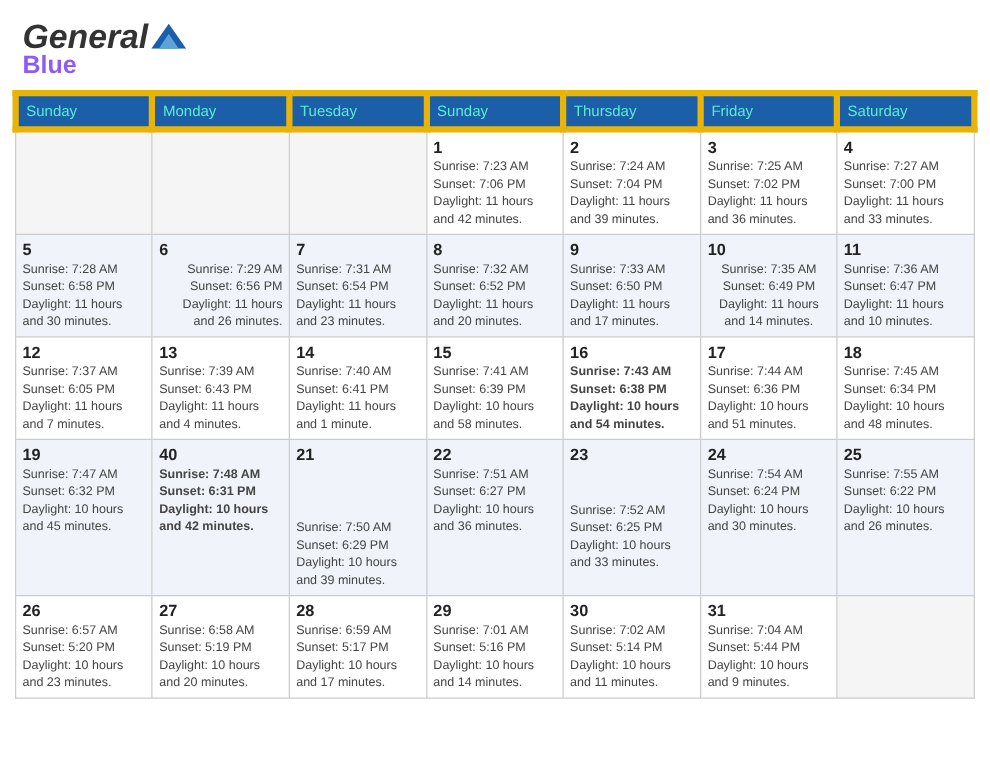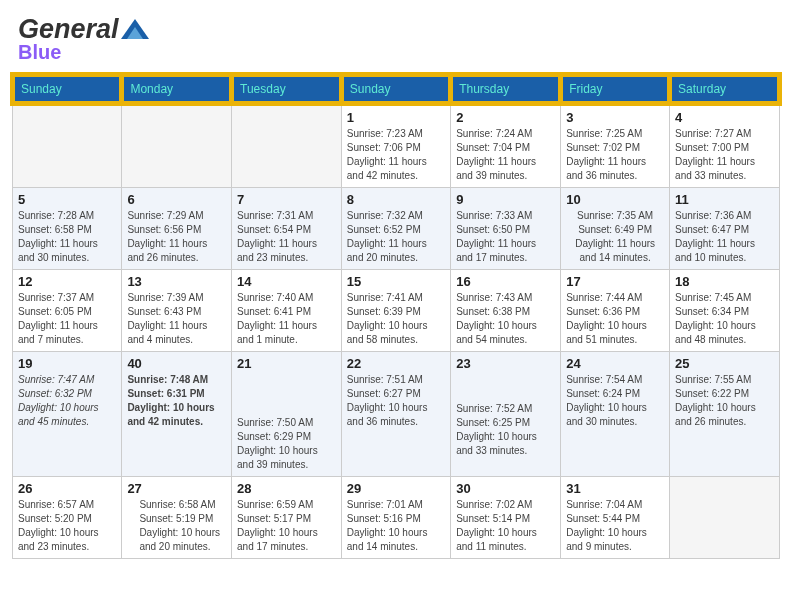--- a/index.html
+++ b/index.html
@@ -141,21 +141,21 @@
       </tr>
       <tr class="row-alt">
         <td>
           <div class="day-num">5</div>
           <div class="day-info" style="white-space: pre-line;">Sunrise: 7:28 AM
 Sunset: 6:58 PM
 Daylight: 11 hours and 30 minutes.</div>
         </td>
         <td>
           <div class="day-num">6</div>
-          <div class="day-info" style="white-space: pre-line;">Sunrise: 7:29 AM
+          <div class="day-info" style="white-space: pre-line; text-align: right;">Sunrise: 7:29 AM
 Sunset: 6:56 PM
 Daylight: 11 hours and 26 minutes.</div>
         </td>
         <td>
           <div class="day-num">7</div>
           <div class="day-info" style="white-space: pre-line;">Sunrise: 7:31 AM
 Sunset: 6:54 PM
 Daylight: 11 hours and 23 minutes.</div>
         </td>
         <td>
@@ -203,41 +203,41 @@
 Daylight: 11 hours and 1 minute.</div>
         </td>
         <td>
           <div class="day-num">15</div>
           <div class="day-info" style="white-space: pre-line;">Sunrise: 7:41 AM
 Sunset: 6:39 PM
 Daylight: 10 hours and 58 minutes.</div>
         </td>
         <td>
           <div class="day-num">16</div>
-          <div class="day-info" style="white-space: pre-line;">Sunrise: 7:43 AM
+          <div class="day-info" style="white-space: pre-line; font-weight: bold;">Sunrise: 7:43 AM
 Sunset: 6:38 PM
 Daylight: 10 hours and 54 minutes.</div>
         </td>
         <td>
           <div class="day-num">17</div>
           <div class="day-info" style="white-space: pre-line;">Sunrise: 7:44 AM
 Sunset: 6:36 PM
 Daylight: 10 hours and 51 minutes.</div>
         </td>
         <td>
           <div class="day-num">18</div>
           <div class="day-info" style="white-space: pre-line;">Sunrise: 7:45 AM
 Sunset: 6:34 PM
 Daylight: 10 hours and 48 minutes.</div>
         </td>
       </tr>
       <tr class="row-alt">
         <td>
           <div class="day-num">19</div>
-          <div class="day-info" style="white-space: pre-line; font-style: italic;">Sunrise: 7:47 AM
+          <div class="day-info" style="white-space: pre-line;">Sunrise: 7:47 AM
 Sunset: 6:32 PM
 Daylight: 10 hours and 45 minutes.</div>
         </td>
         <td>
           <div class="day-num">40</div>
           <div class="day-info" style="white-space: pre-line; font-weight: bold;">Sunrise: 7:48 AM
 Sunset: 6:31 PM
 Daylight: 10 hours and 42 minutes.</div>
         </td>
         <td>
@@ -273,21 +273,21 @@
       </tr>
       <tr>
         <td>
           <div class="day-num">26</div>
           <div class="day-info" style="white-space: pre-line;">Sunrise: 6:57 AM
 Sunset: 5:20 PM
 Daylight: 10 hours and 23 minutes.</div>
         </td>
         <td>
           <div class="day-num">27</div>
-          <div class="day-info" style="white-space: pre-line; margin-left: 12px;">Sunrise: 6:58 AM
+          <div class="day-info" style="white-space: pre-line;">Sunrise: 6:58 AM
 Sunset: 5:19 PM
 Daylight: 10 hours and 20 minutes.</div>
         </td>
         <td>
           <div class="day-num">28</div>
           <div class="day-info" style="white-space: pre-line;">Sunrise: 6:59 AM
 Sunset: 5:17 PM
 Daylight: 10 hours and 17 minutes.</div>
         </td>
         <td>

